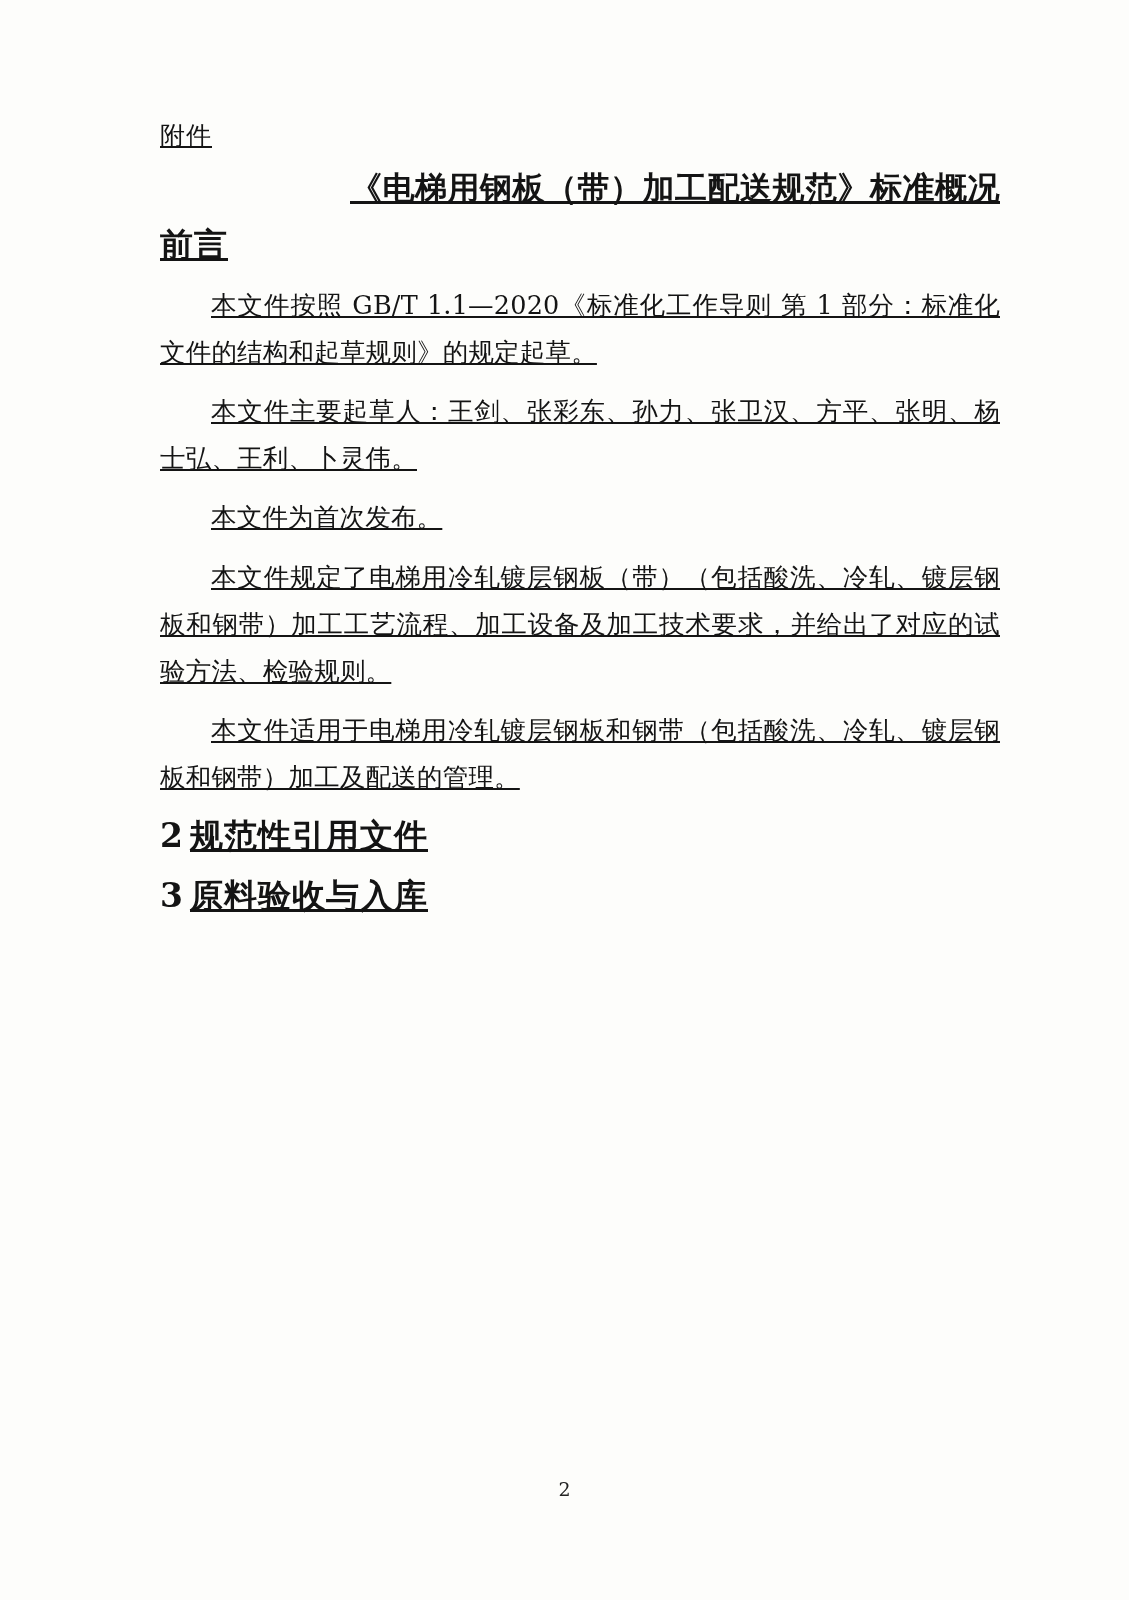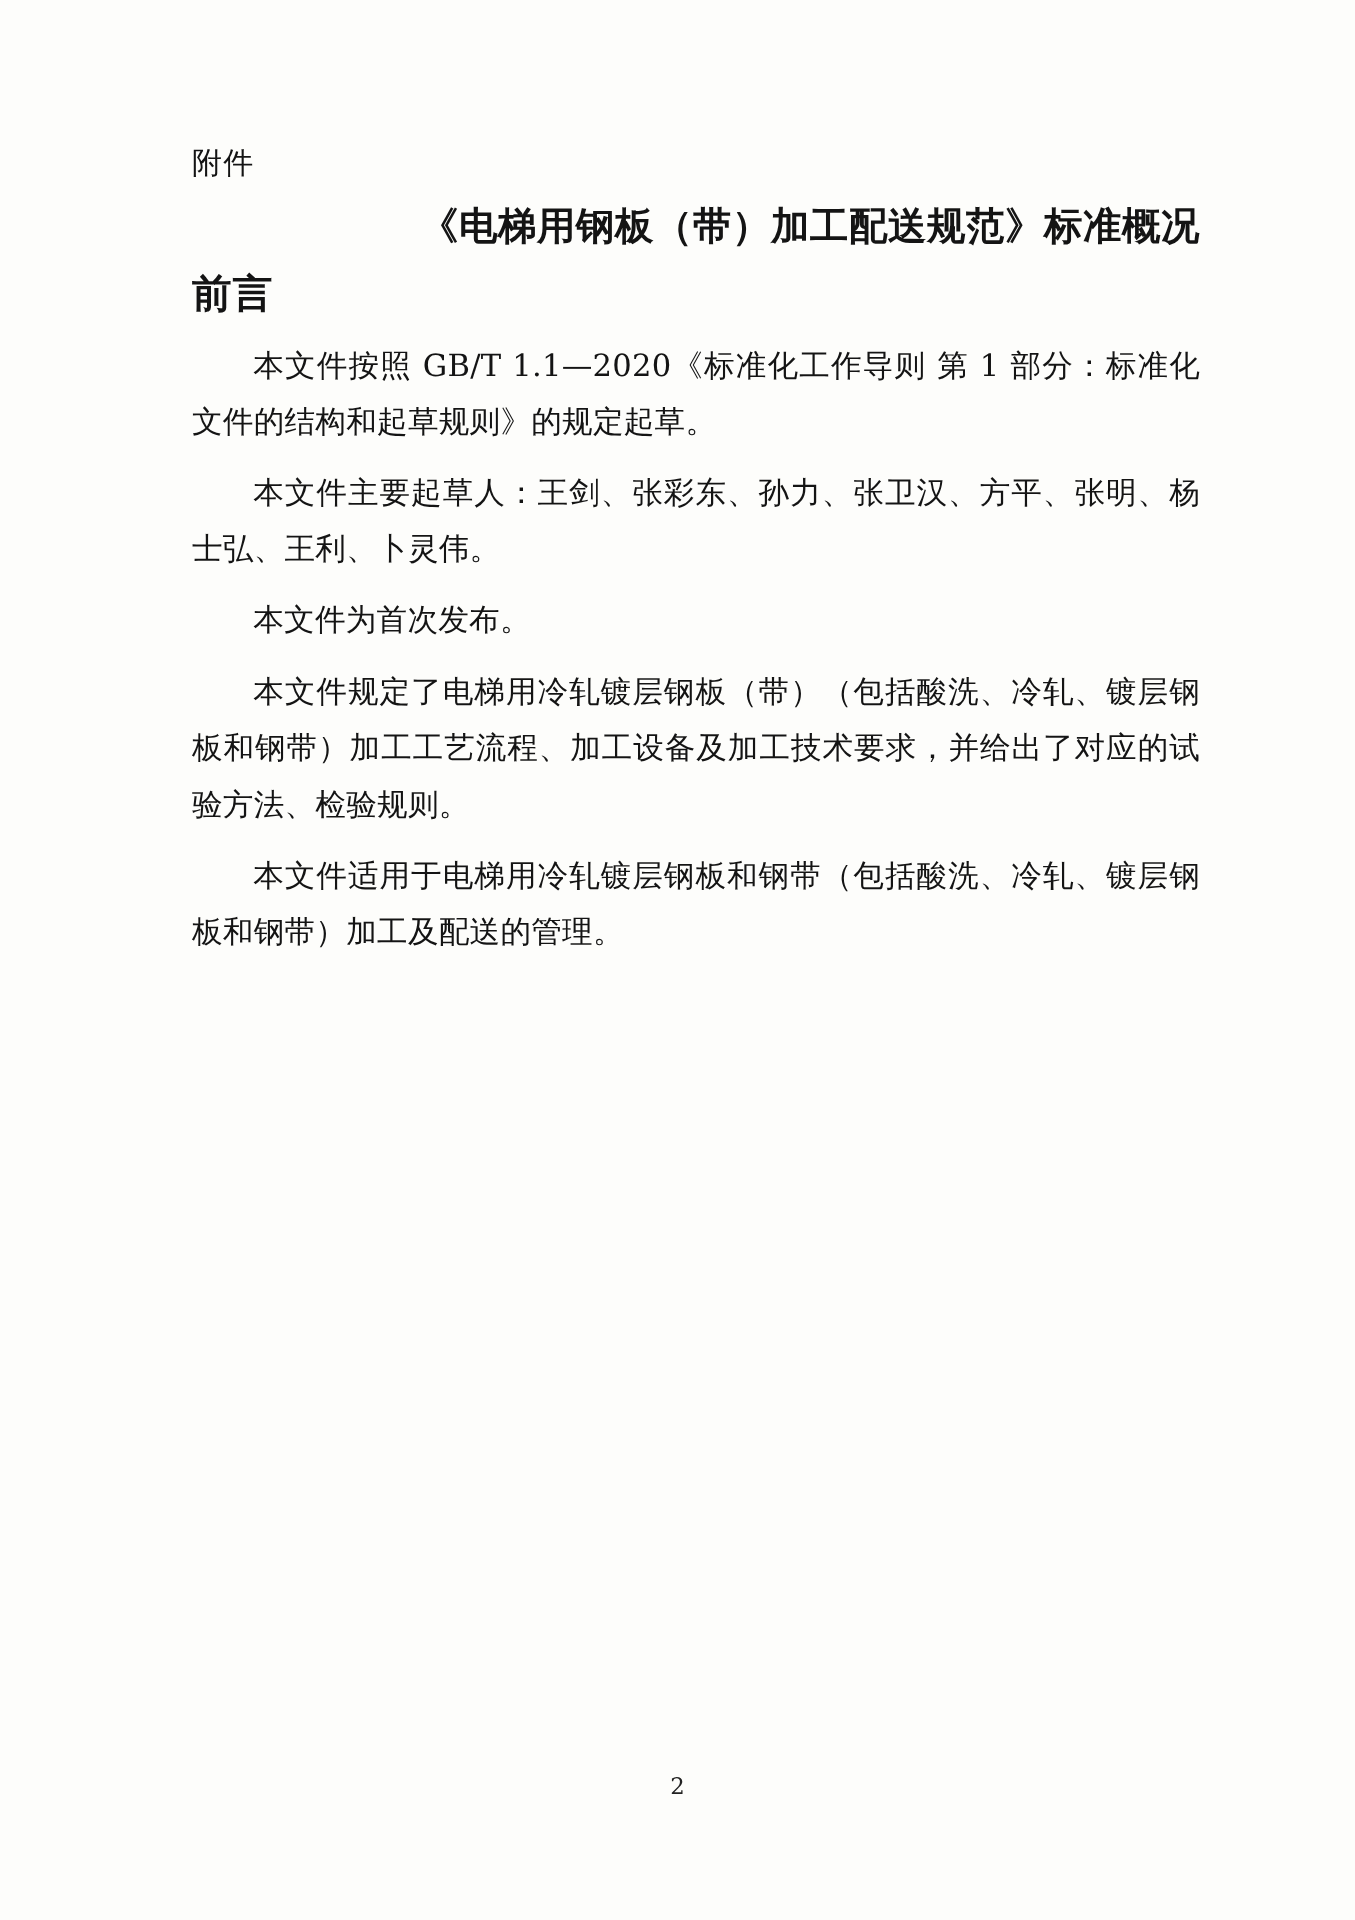--- a/index.html
+++ b/index.html
@@ -16,20 +16,21 @@
     width: 1129px;
     height: 1600px;
     background: #fdfdfb;
     overflow: hidden;
   }
   .content {
     position: absolute;
     left: 160px;
     top: 118px;
     width: 840px;
+    text-decoration: underline;
   }
   .attach-label {
     font-size: 25px;
     letter-spacing: 1px;
     line-height: 1.4;
     margin: 0 0 14px 0;
     font-family: "DejaVu Serif", "Liberation Serif", serif;
   }
   .doc-title {
     font-size: 32px;
@@ -84,18 +85,24 @@
     <div class="section-head">
       <span>前言</span>
     </div>
     <p class="body">本文件按照 GB/T 1.1—2020《标准化工作导则 第 1 部分：标准化文件的结构和起草规则》的规定起草。</p>
     <p class="body">本文件主要起草人：王剑、张彩东、孙力、张卫汉、方平、张明、杨士弘、王利、卜灵伟。</p>
     <p class="body">本文件为首次发布。</p>
 
     <p class="body">本文件规定了电梯用冷轧镀层钢板（带）（包括酸洗、冷轧、镀层钢板和钢带）加工工艺流程、加工设备及加工技术要求，并给出了对应的试验方法、检验规则。</p>
     <p class="body">本文件适用于电梯用冷轧镀层钢板和钢带（包括酸洗、冷轧、镀层钢板和钢带）加工及配送的管理。</p>
 
+    <div class="section-head">
+      <span class="num">2</span><span>规范性引用文件</span>
+    </div>
 
+    <div class="section-head">
+      <span class="num">3</span><span>原料验收与入库</span>
+    </div>
 
   </div>
 
   <div class="page-number">2</div>
 </div>
 
 </body></html>

